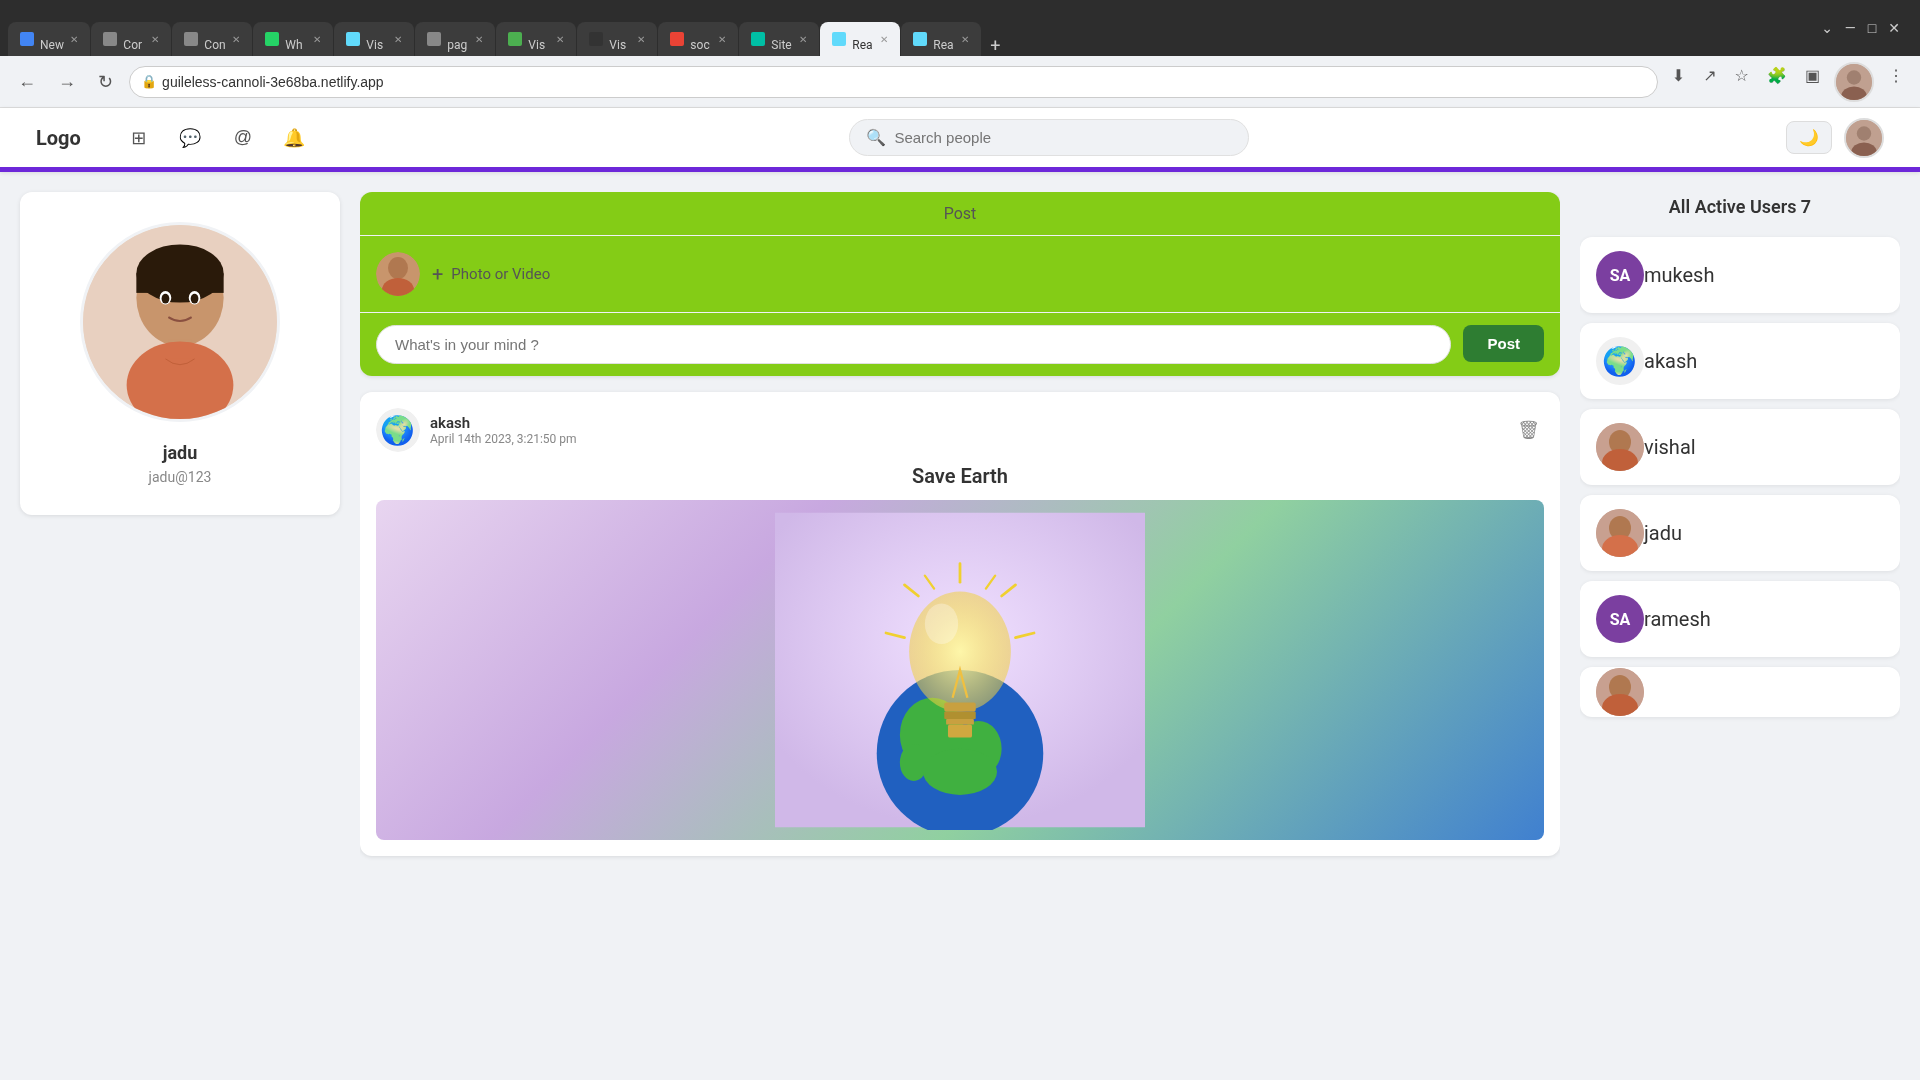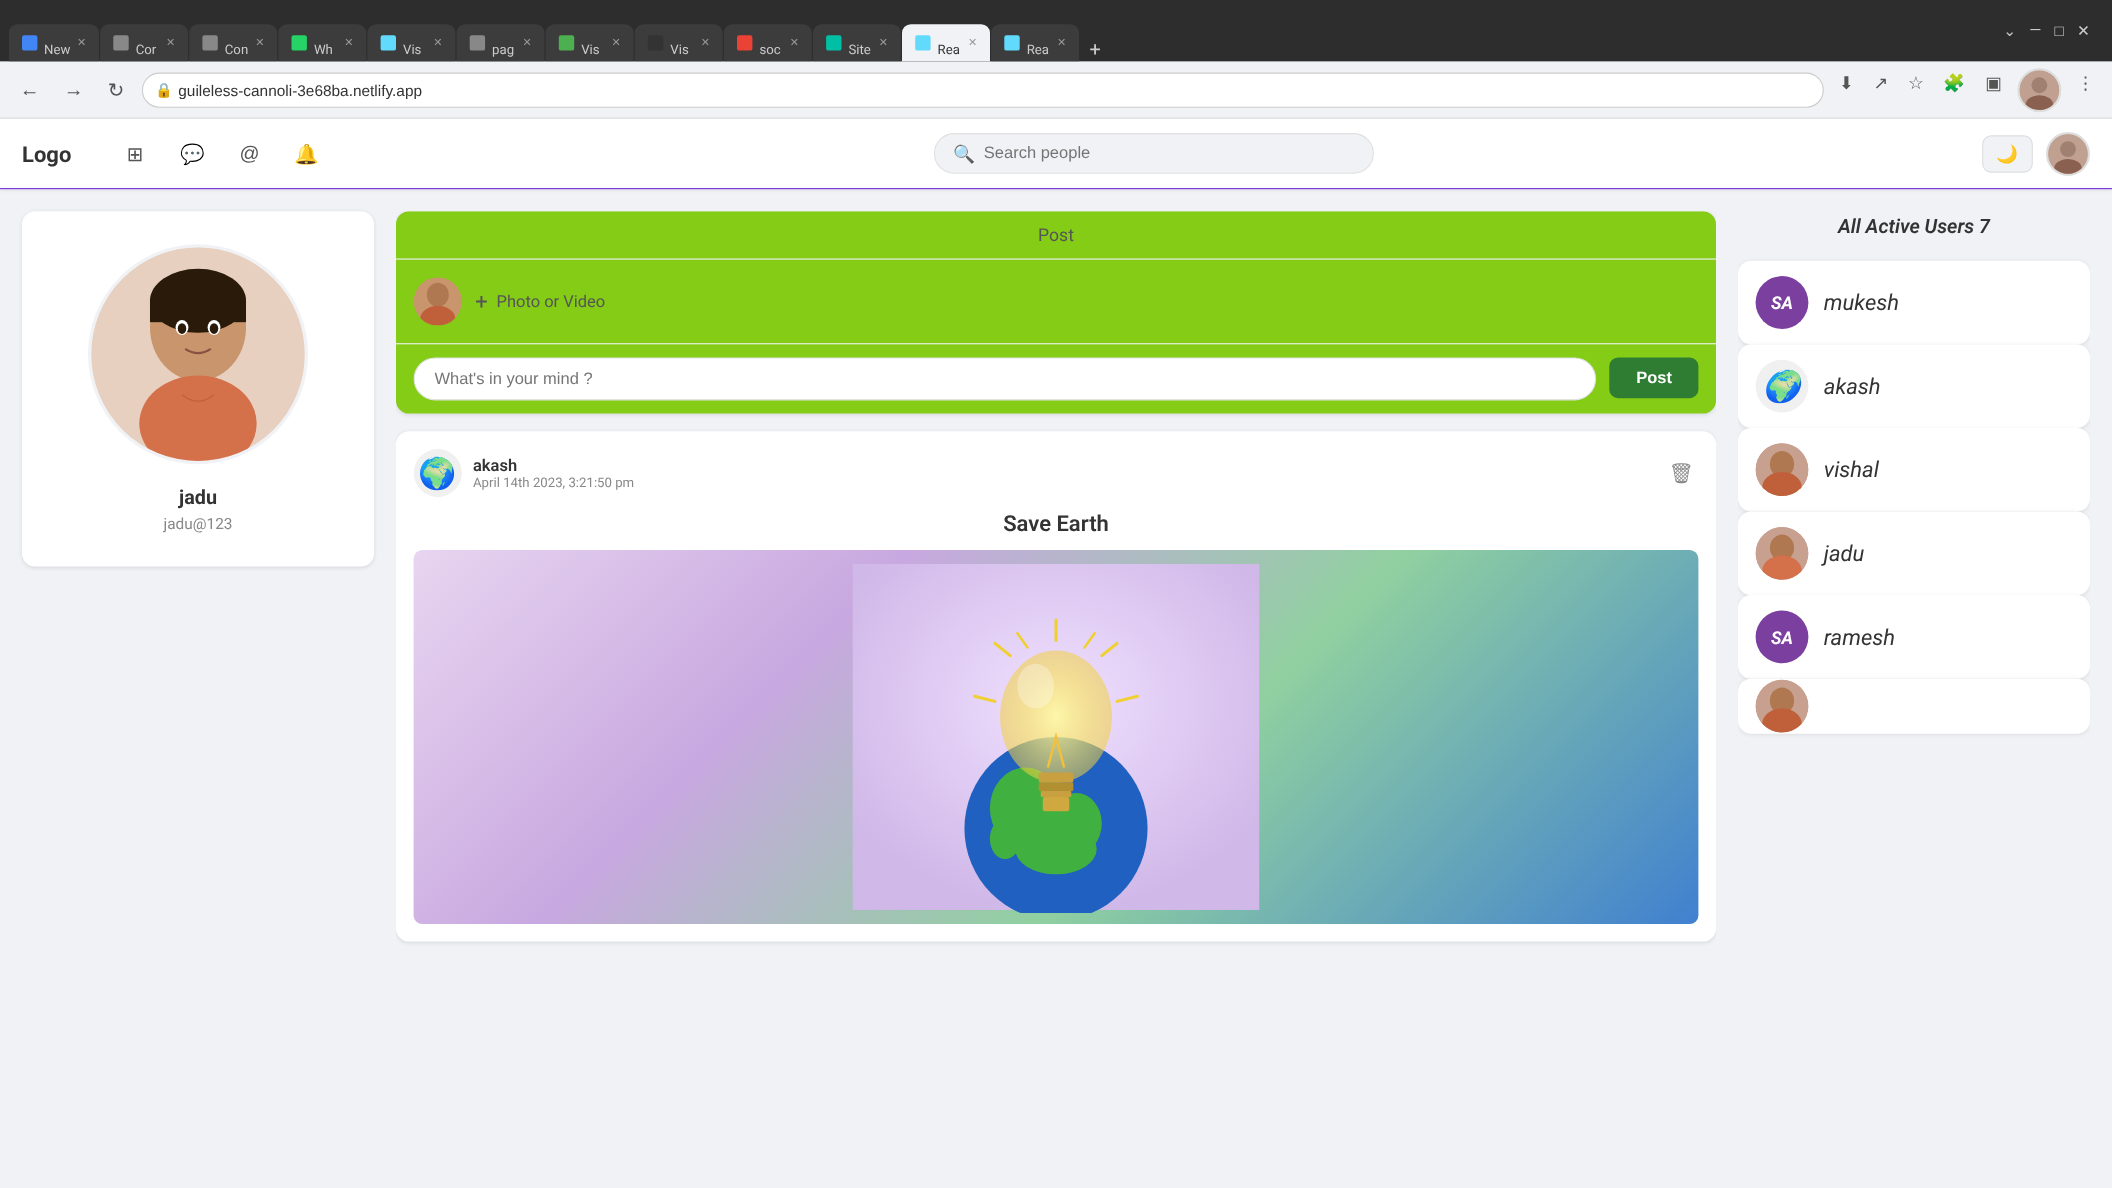--- a/index.html
+++ b/index.html
@@ -21,21 +21,21 @@
     .address-bar-row { background: #f0f2f5; height: 52px; display: flex; align-items: center; padding: 0 12px; gap: 10px; border-bottom: 1px solid #ddd; }
     .nav-btn { background: none; border: none; font-size: 18px; color: #555; cursor: pointer; padding: 4px 6px; border-radius: 4px; }
     .address-input { flex: 1; height: 32px; border: 1px solid #ccc; border-radius: 20px; padding: 0 14px 0 32px; font-size: 14px; background: white; color: #333; outline: none; }
     .address-bar-icons { display: flex; gap: 10px; color: #555; font-size: 16px; }
     .addr-icon { cursor: pointer; padding: 4px; border-radius: 4px; }
 
     
     .app-wrapper { height: calc(1080px - 108px); display: flex; flex-direction: column; background: #f0f2f5; }
 
     
-    .top-nav { background: white; height: 64px; display: flex; align-items: center; padding: 0 20px; border-bottom: 1px solid #6d28d9; gap: 20px; box-shadow: 0 1px 4px rgba(0,0,0,0.1); }
+    .top-nav { background: white; height: 64px; display: flex; align-items: center; padding: 0 36px; border-bottom: 5px solid #6d28d9; gap: 20px; box-shadow: 0 1px 4px rgba(0,0,0,0.1); }
     .logo { font-size: 20px; font-weight: bold; color: #333; margin-right: 20px; }
     .nav-actions { display: flex; gap: 16px; align-items: center; }
     .nav-icon-btn { background: none; border: none; font-size: 18px; color: #555; cursor: pointer; padding: 6px; border-radius: 50%; width: 36px; height: 36px; display: flex; align-items: center; justify-content: center; }
     .search-bar { flex: 1; display: flex; justify-content: center; }
     .search-input-wrap { display: flex; align-items: center; background: #f0f2f5; border-radius: 20px; padding: 8px 16px; gap: 8px; width: 400px; border: 1px solid #e0e0e0; }
     .search-input { background: none; border: none; outline: none; font-size: 15px; color: #555; width: 100%; }
     .nav-right { display: flex; align-items: center; gap: 12px; margin-left: auto; }
     .dark-mode-btn { background: #f0f2f5; border: 1px solid #ddd; border-radius: 8px; padding: 6px 12px; cursor: pointer; font-size: 16px; }
     .avatar-btn { width: 40px; height: 40px; border-radius: 50%; background: #c0a090; cursor: pointer; overflow: hidden; border: 2px solid #ddd; display: flex; align-items: center; justify-content: center; font-size: 18px; }
 
@@ -72,24 +72,24 @@
     .post-header { display: flex; align-items: center; gap: 10px; margin-bottom: 12px; }
     .post-author-avatar { width: 44px; height: 44px; border-radius: 50%; overflow: hidden; flex-shrink: 0; }
     .post-author-info { flex: 1; }
     .post-author-name { font-size: 15px; font-weight: 600; color: #333; }
     .post-timestamp { font-size: 12px; color: #888; }
     .post-delete-btn { background: none; border: none; cursor: pointer; color: #888; font-size: 18px; padding: 4px; }
     .post-title { text-align: center; font-size: 20px; font-weight: 600; color: #333; margin-bottom: 12px; }
     .post-image { width: 100%; border-radius: 8px; overflow: hidden; background: linear-gradient(135deg, #e8d5f0 0%, #c8a8e0 30%, #90d0a0 60%, #4080d0 100%); height: 340px; display: flex; align-items: center; justify-content: center; }
 
     
-    .right-sidebar { width: 320px; flex-shrink: 0; overflow-y: auto; font-style: italic; }
+    .right-sidebar { width: 320px; flex-shrink: 0; overflow-y: auto; }
     .right-sidebar::-webkit-scrollbar { width: 4px; }
     .active-users-title { font-size: 18px; font-weight: 600; color: #333; margin-bottom: 16px; text-align: center; padding: 4px 0; }
-    .user-card { background: white; border-radius: 12px; padding: 14px 16px; display: flex; align-items: center; gap: 14px; box-shadow: 0 1px 4px rgba(0,0,0,0.08); cursor: pointer; }
+    .user-card { background: white; border-radius: 12px; padding: 14px 16px; display: flex; align-items: center; gap: 0; box-shadow: 0 1px 4px rgba(0,0,0,0.08); margin-bottom: 10px; cursor: pointer; }
     .user-card-avatar { width: 48px; height: 48px; border-radius: 50%; flex-shrink: 0; overflow: hidden; display: flex; align-items: center; justify-content: center; font-size: 16px; font-weight: bold; }
     .avatar-sa { background: #7b3fa0; color: white; }
     .user-card-name { font-size: 20px; color: #333; }
 
     
     .globe-avatar { width: 48px; height: 48px; border-radius: 50%; background: #f0f0f0; display: flex; align-items: center; justify-content: center; font-size: 28px; flex-shrink: 0; }
 
     
     .photo-avatar { width: 48px; height: 48px; border-radius: 50%; background: #c8a090; overflow: hidden; display: flex; align-items: center; justify-content: center; flex-shrink: 0; }
   </style>

